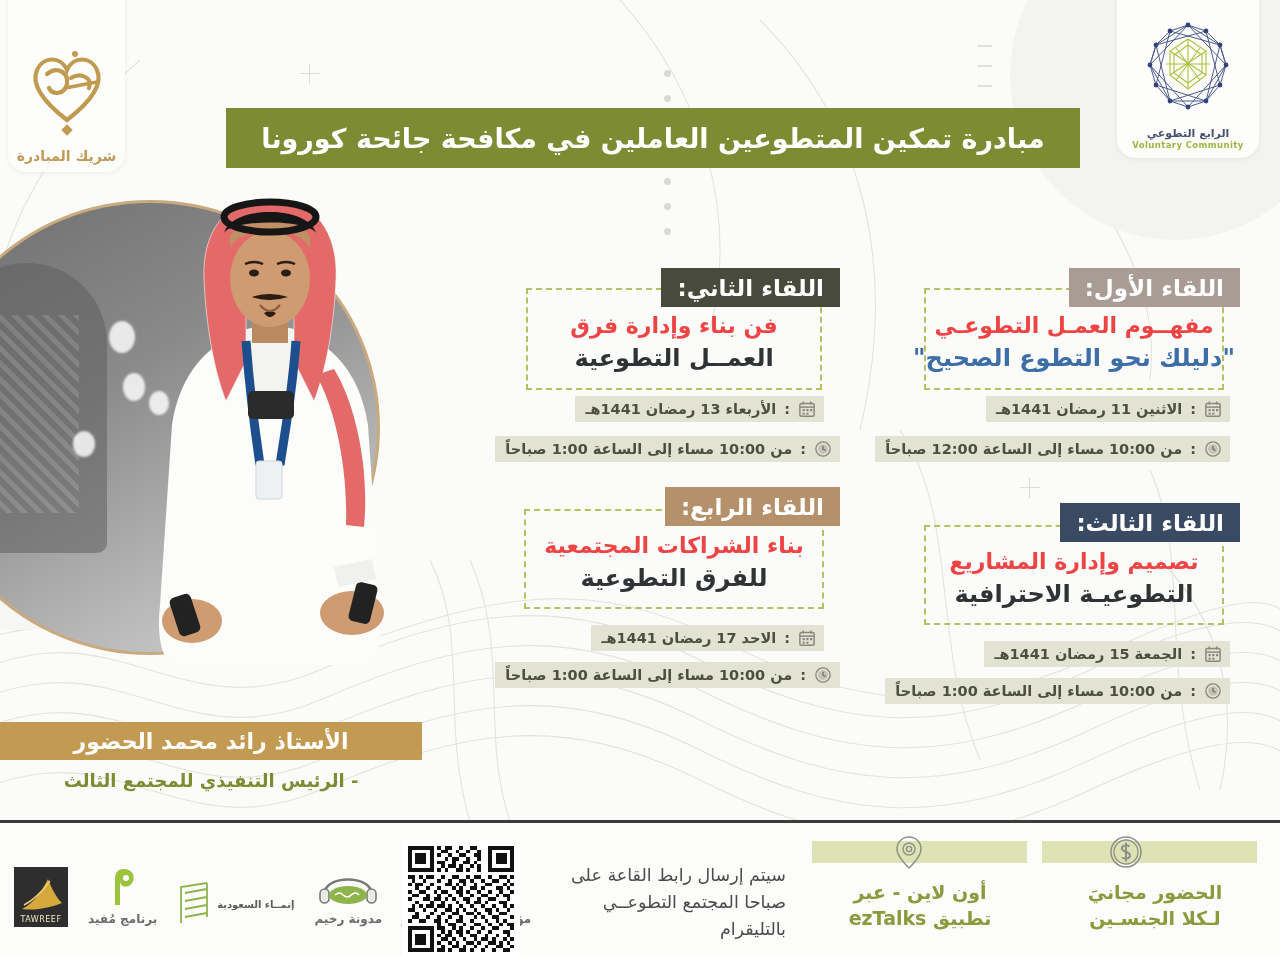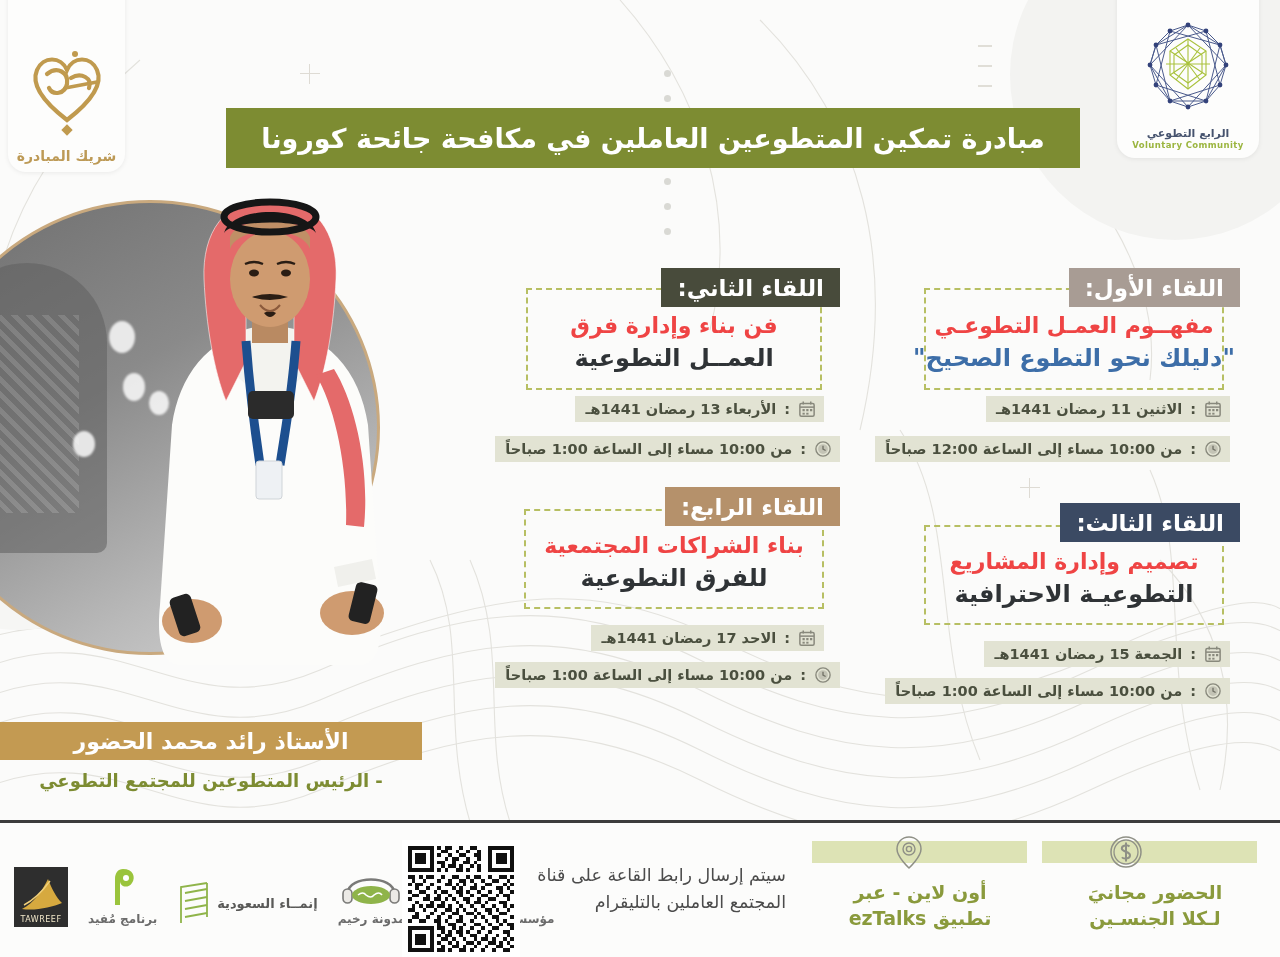--- a/index.html
+++ b/index.html
@@ -336,21 +336,21 @@
     <ellipse cx="232" cy="438" rx="32" ry="22" fill="#cf9b70"></ellipse>
     <rect x="54" y="420" width="22" height="40" rx="5" fill="#222" transform="rotate(-18 65 440)"></rect>
     <rect x="232" y="408" width="22" height="40" rx="5" fill="#222" transform="rotate(14 243 428)"></rect>
 
     <path d="M214 392 L 252 384 L 256 404 L 218 412 Z" fill="#f0f0ec"></path>
   </svg>
 
   <div id="speaker-name-bar">
     <div class="t">الأستاذ رائد محمد الحضور</div>
   </div>
-  <div id="speaker-role">- الرئيس المتطوعين للمجتمع التطوعي</div>
+  <div id="speaker-role">- الرئيس التنفيذي للمجتمع الثالث</div>
 
   <div class="session" id="card-1" style="left:900px; top:268px; width:340px; height:200px;">
     <div class="hdr" style="right:0; top:0; background:#a89c94;">
       <span>اللقاء الأول:</span>
     </div>
     <div class="body" style="right:16px; top:20px; width:300px; height:102px;">
       <div class="l1">مفهــوم  العمـل  التطوعـي</div>
       <div class="l2 blue">"دليلك نحو التطوع الصحيح"</div>
     </div>
     <div class="meta-row" style="right:10px; top:128px;">
@@ -510,21 +510,21 @@
           <path d="M8 28 C 8 10 54 10 54 28" fill="none" stroke="#7a7a78" stroke-width="2.6"></path>
           <rect x="3" y="24" width="9" height="14" rx="4.5" fill="#eceae6" stroke="#7a7a78" stroke-width="1.6"></rect>
           <rect x="50" y="24" width="9" height="14" rx="4.5" fill="#eceae6" stroke="#7a7a78" stroke-width="1.6"></rect>
           <ellipse cx="31" cy="30" rx="19" ry="9" fill="#8fb44a"></ellipse>
           <path d="M18 30 q5-4 8 0 q5 4 8 0 q5-4 8 0" stroke="#fff" stroke-width="1.6" fill="none"></path>
         </svg>
         <div class="cap">مدونة رخيم</div>
       </div>
 
       <div class="sponsor" style="flex-direction:row; gap:6px; align-items:center;">
-        <div class="cap" style="font-size:13px; color:#5a5a58; text-align:right; line-height:1.3;">إنمــاء السعودية</div>
+        <div class="cap" style="font-size:10px; color:#5a5a58; text-align:right; line-height:1.3;">إنمــاء السعودية</div>
         <svg width="34" height="46" viewBox="0 0 34 46">
           <g stroke="#8fb44a" stroke-width="1.8" fill="none">
             <path d="M4 42 L4 6 L30 2"></path>
             <path d="M8 36 L30 32 M8 28 L30 24 M8 20 L30 16 M8 12 L30 8"></path>
             <path d="M30 2 L30 36"></path>
           </g>
         </svg>
       </div>
 
       <div class="sponsor">
@@ -772,21 +772,21 @@
       <rect x="8" y="28" width="2" height="1"></rect>
         <rect x="11" y="28" width="1" height="1"></rect>
         <rect x="14" y="28" width="2" height="1"></rect>
         <rect x="17" y="28" width="1" height="1"></rect>
         <rect x="20" y="28" width="1" height="1"></rect>
         <rect x="23" y="28" width="1" height="1"></rect>
         <rect x="26" y="28" width="2" height="1"></rect>
     </g>
   </svg>
 
-  <div id="telegram-note">سيتم إرسال رابط القاعة على قناة المجتمع العاملين بالتليقرام</div>
+  <div id="telegram-note">سيتم إرسال رابط القاعة على صباحا المجتمع التطوعــي بالتليقرام</div>
 
   <div class="fbar" id="fbar-online"></div>
   <div class="fbar" id="fbar-free"></div>
 
   <svg class="ficon" id="ficon-online" viewBox="0 0 38 38">
     <path d="M19 4 C 12 4 7 9.5 7 16 C 7 24 19 35 19 35 C 19 35 31 24 31 16 C 31 9.5 26 4 19 4 Z" fill="none" stroke="#8f9086" stroke-width="1.5"></path>
     <circle cx="19" cy="16" r="6" fill="none" stroke="#8f9086" stroke-width="1.4"></circle>
     <circle cx="19" cy="16" r="2.6" fill="none" stroke="#8f9086" stroke-width="1.4"></circle>
   </svg>
 

